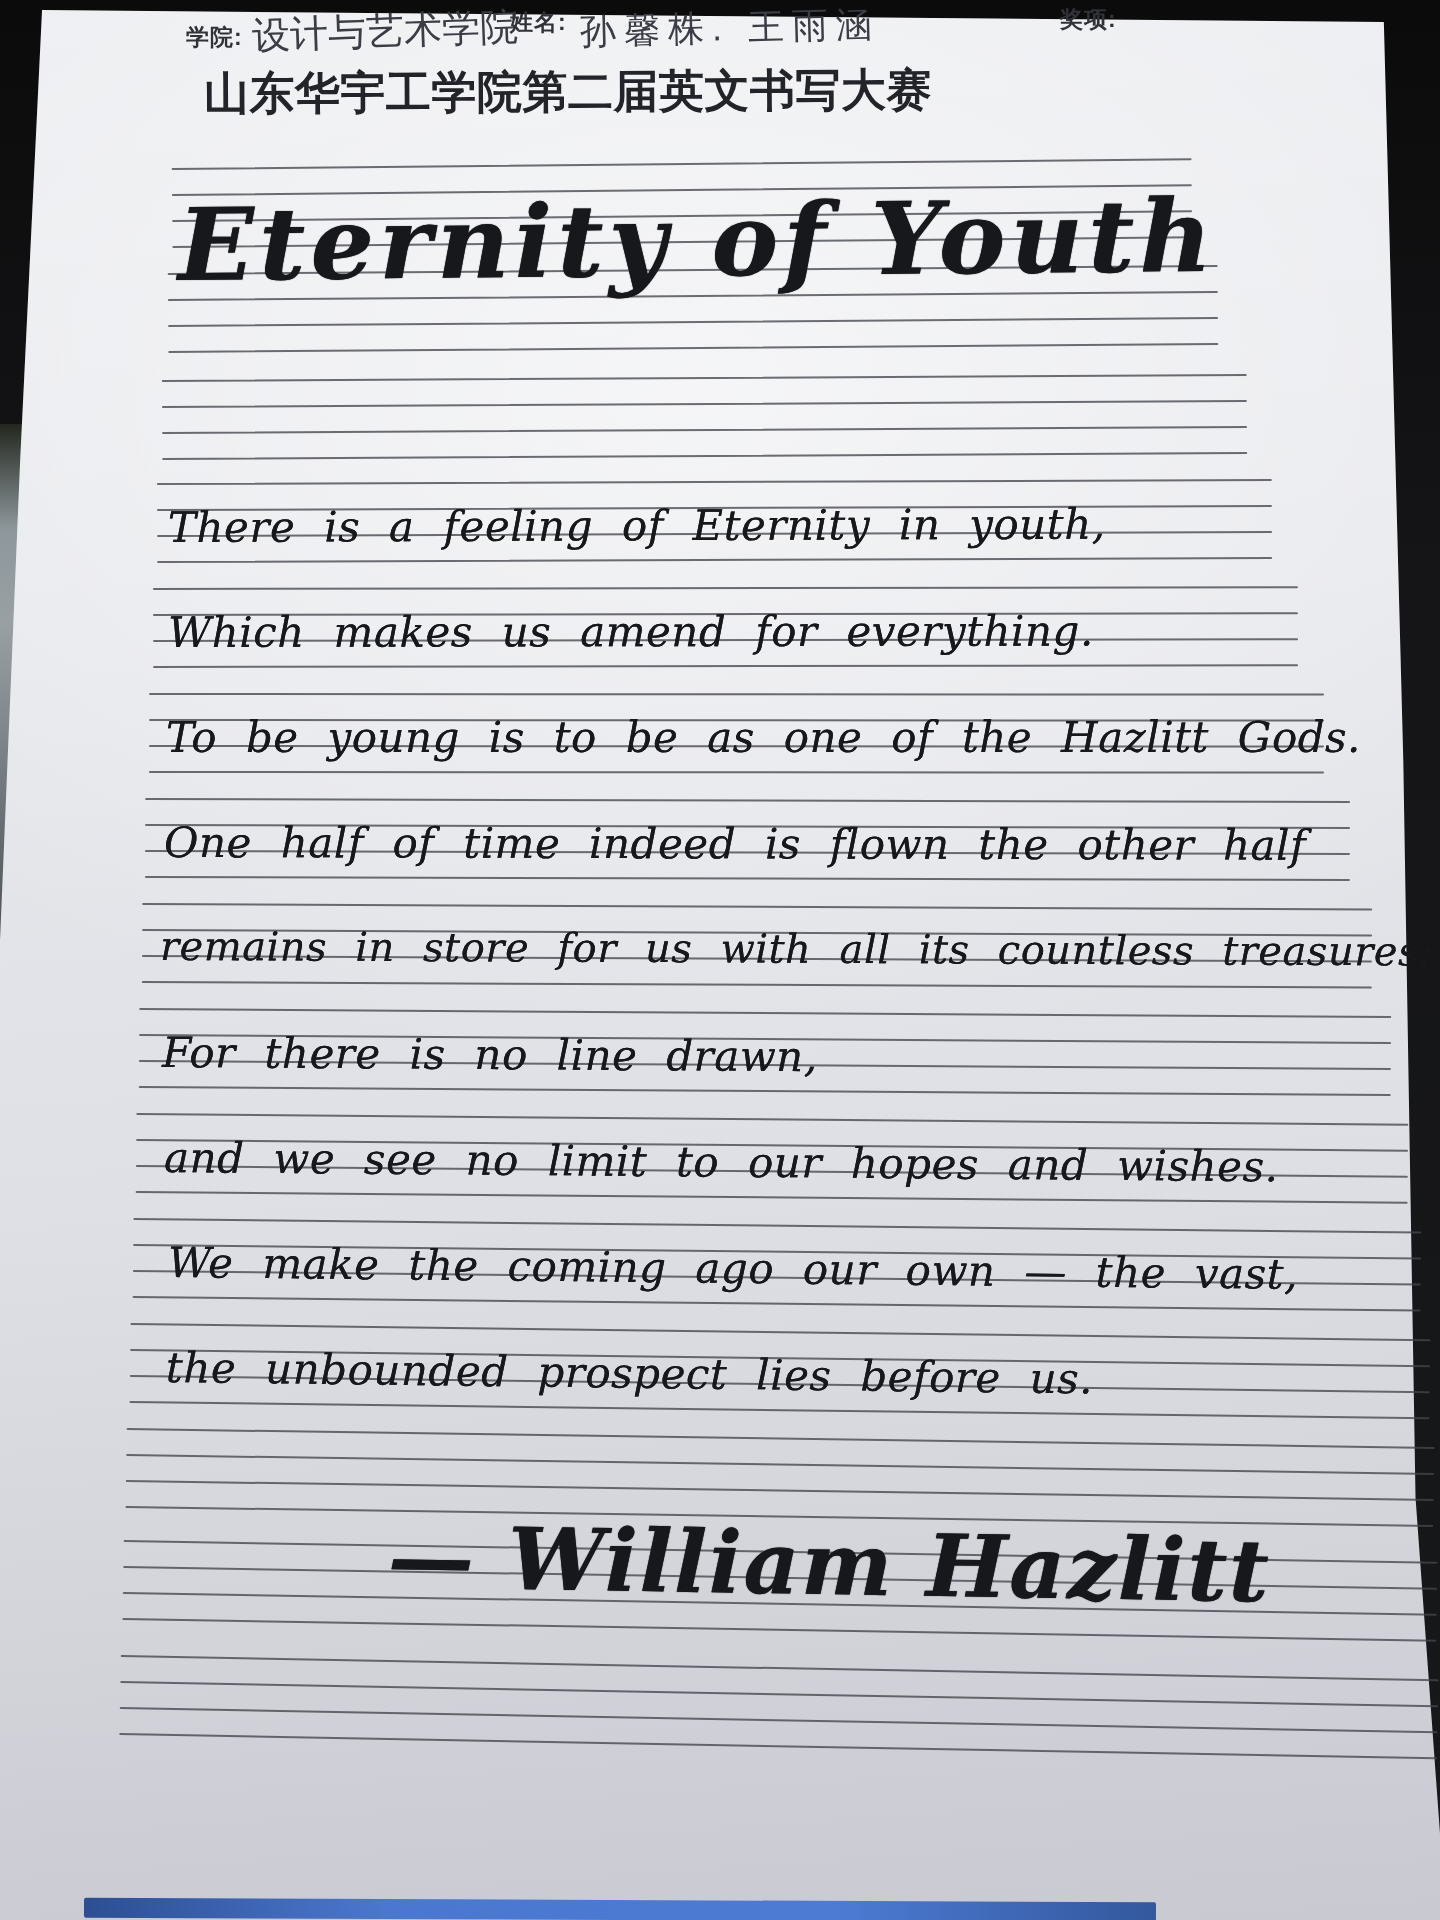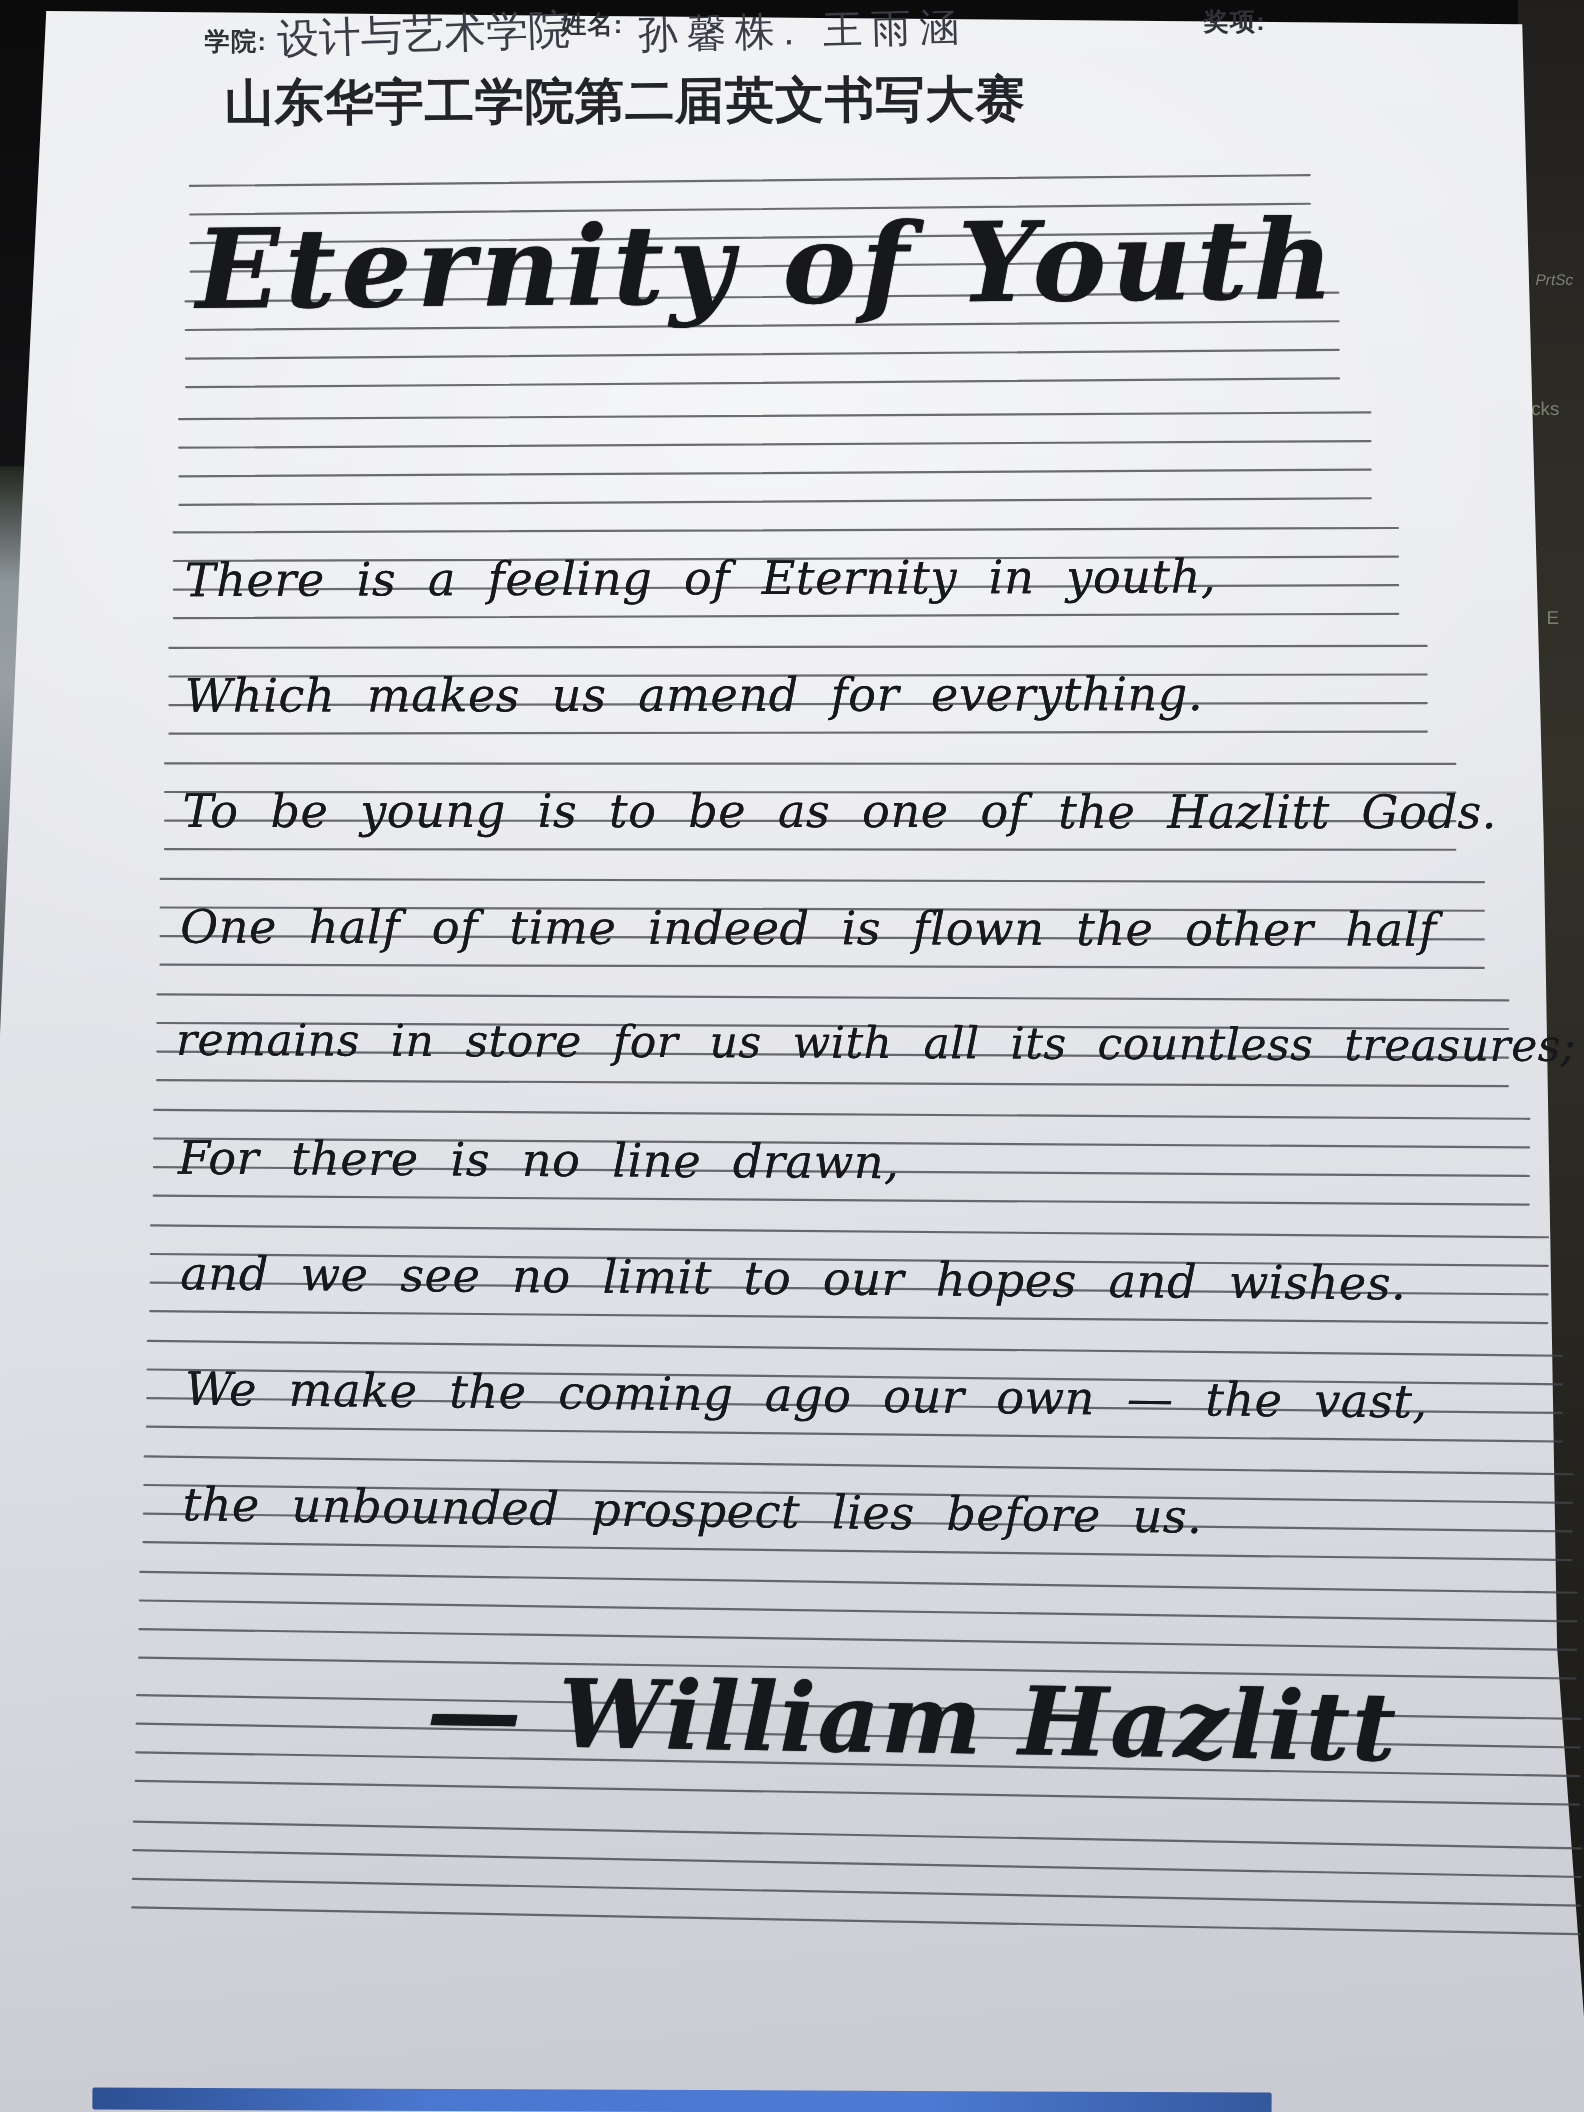--- a/index.html
+++ b/index.html
@@ -53,25 +53,20 @@
     position:absolute;left:84px;top:1900px;width:1072px;height:20px;z-index:4;
     background:linear-gradient(90deg,#2c4f92,#4a77cf 28%,#4d7bd4 70%,#33589d);
     transform:rotate(.25deg);border-radius:2px;
   }
 </style>
 </head>
 <body>
 
 <div class="photo">
 
-  <div class="right-strip">
-    <span class="key-label" style="left:16px;top:246px;font-size:14px;font-style:italic;">PrtSc</span>
-    <span class="key-label" style="left:12px;top:362px;font-size:17px;">cks</span>
-    <span class="key-label" style="left:26px;top:552px;font-size:17px;">E</span>
-  </div>
   <div class="left-object"></div>
 
   <div class="paper"></div>
 
   <div class="content">
 
     <div id="bands">
         <div class="band" style="top: 168px; left: 172px; width: 1020px; height: 82px; transform: rotate(-0.55deg);">
           <div class="rline" style="top: 0px; width: 100%;"></div>
           <div class="rline" style="top: 26px; width: 100%;"></div>
@@ -161,21 +156,21 @@
           <div class="rline" style="top: 26px; width: 100%;"></div>
           <div class="rline" style="top: 52px; width: 100%;"></div>
           <div class="rline" style="top: 78px; width: 100%;"></div>
         </div>
       </div>
 
     <span class="field-label" style="left:186px;top:22px;">学院:</span>
     <span class="hand-cjk" style="left:252px;top:6px;font-size:38px;transform:rotate(-2deg);">设计与艺术学院</span>
     <span class="field-label" style="left:510px;top:7px;">姓名:</span>
     <span class="hand-cjk" style="left:580px;top:4px;font-size:36px;letter-spacing:8px;transform:rotate(-1.5deg);">孙馨株. 王雨涵</span>
-    <span class="field-label" style="left:1094px;top:4px;">奖项:</span>
+    <span class="field-label" style="left:1060px;top:4px;">奖项:</span>
 
     <div class="cjk-title">山东华宇工学院第二届英文书写大赛</div>
 
     <div class="script cal-title" style="left:178px;top:186px;transform:rotate(-.5deg);">Eternity of Youth</div>
 
     <div class="script body-line" style="left:168px;top:503px;transform:rotate(-.21deg);">There is a feeling of Eternity in youth,</div>
     <div class="script body-line" style="left:168px;top:608px;transform:rotate(-.09deg);">Which makes us amend for everything.</div>
     <div class="script body-line" style="left:166px;top:713px;transform:rotate(.02deg);">To be young is to be as one of the Hazlitt Gods.</div>
     <div class="script body-line" style="left:164px;top:818px;transform:rotate(.14deg);">One half of time indeed is flown the other half</div>
     <div class="script body-line" style="left:160px;top:923px;transform:rotate(.25deg);font-size:40px;">remains in store for us with all its countless treasures;</div>

